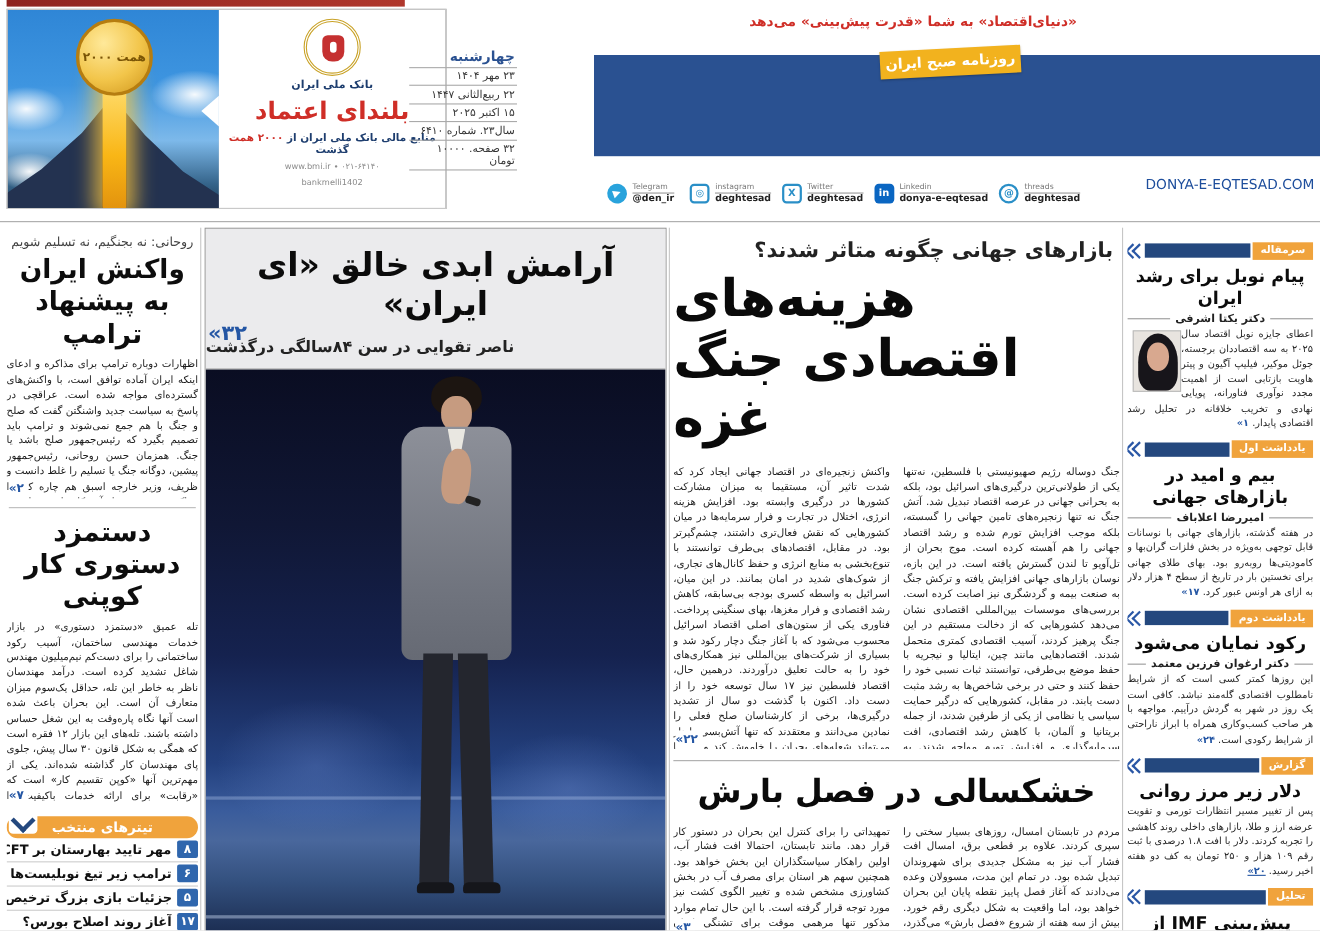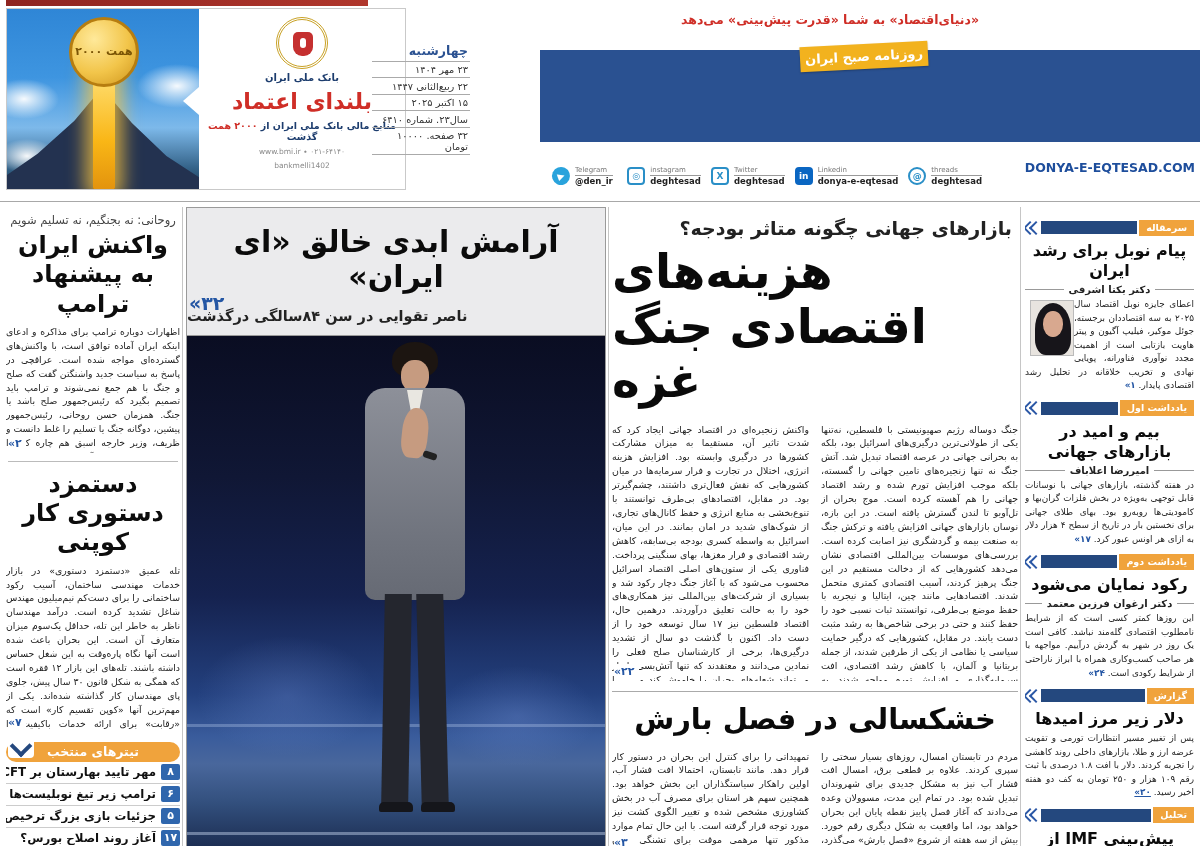--- a/index.html
+++ b/index.html
@@ -36,21 +36,21 @@
   #dates{left:372px;top:40px;width:98px;font-size:9.8px;color:#333;text-align:right;}
   #dates .row{border-top:1px solid #aaa;padding:2.5px 2px 2px 0;}
   #dates .weekday{color:#2a5191;font-weight:bold;font-size:12.5px;border-top:none;padding-bottom:3px;}
   
   #band{left:540px;top:50px;width:660px;height:92px;background:#2a5191;}
   #logo{left:555px;top:34px;width:645px;height:122px;color:#fff;font-size:76px;font-weight:900;
         text-align:center;line-height:118px;letter-spacing:-2px;text-shadow:0 0 1px #fff;z-index:4;}
   #tagline{left:640px;top:12px;width:380px;text-align:center;color:#cf2e27;font-weight:bold;font-size:12.5px;z-index:5;}
   #badge{left:800px;top:44px;width:128px;height:25px;background:#f2b21e;color:#fff;font-weight:bold;font-size:13px;
          text-align:center;line-height:25px;transform:rotate(-3deg);z-index:6;box-shadow:0 1px 2px rgba(0,0,0,.25);}
-  #website{left:985px;top:160px;width:210px;text-align:right;color:#1e4e9c;font-weight:bold;font-size:12.5px;direction:ltr;}
+  #website{left:985px;top:160px;width:210px;text-align:right;color:#1e4e9c;font-weight:normal;font-size:12.5px;direction:ltr;}
   #social{left:552px;top:156px;width:430px;height:40px;display:flex;direction:ltr;gap:10px;}
   .soc{flex:1;display:flex;align-items:center;gap:5px;}
   .soc .icn{width:18px;height:18px;border-radius:50%;background:#29a3dc;color:#fff;font-size:9px;display:flex;align-items:center;justify-content:center;flex:none;}
   .soc .icn.sq{border-radius:4px;}
   .soc .icn.outline{background:#fff;border:2px solid #2a8fc7;color:#2a8fc7;}
   .soc .txt{display:flex;flex-direction:column;min-width:0;}
   .soc .net{font-size:7px;color:#777;border-bottom:1px solid #999;padding-bottom:1px;white-space:nowrap;}
   .soc .hnd{font-size:8.5px;color:#222;font-weight:bold;white-space:nowrap;}
   #header-rule{left:0;top:201px;width:1200px;height:1px;background:#a8a8a8;}
   .vdiv{top:207px;width:1px;height:639px;background:#c6c6c6;}
@@ -255,21 +255,21 @@
       <div class="hands"></div>
       <div class="watch"></div>
       <div class="leg" style="left:196px;transform:skewX(-1deg);"></div>
       <div class="leg" style="left:232px;transform:skewX(1.5deg);"></div>
       <div class="shoe" style="left:192px;"></div>
       <div class="shoe" style="left:234px;"></div>
     </div>
   </div>
 
   <div class="abs" id="centercol">
-    <div id="main-kicker">بازارهای جهانی چگونه متاثر بودجه؟</div>
+    <div id="main-kicker">بازارهای جهانی چگونه متاثر شدند؟</div>
     <div id="main-headline">هزینه‌های اقتصادی جنگ غزه</div>
     <div class="cols">
       <div class="col jtext">
         <span>جنگ دوساله رژیم صهیونیستی با فلسطین، نه‌تنها یکی از طولانی‌ترین درگیری‌های اسرائیل بود، بلکه به بحرانی جهانی در عرصه اقتصاد تبدیل شد. آتش جنگ نه تنها زنجیره‌های تامین جهانی را گسسته، بلکه موجب افزایش تورم شده و رشد اقتصاد جهانی را هم آهسته کرده است. موج بحران از تل‌آویو تا لندن گسترش یافته است. در این بازه، نوسان بازارهای جهانی افزایش یافته و ترکش جنگ به صنعت بیمه و گردشگری نیز اصابت کرده است. بررسی‌های موسسات بین‌المللی اقتصادی نشان می‌دهد کشورهایی که از دخالت مستقیم در این جنگ پرهیز کردند، آسیب اقتصادی کمتری متحمل شدند. اقتصادهایی مانند چین، ایتالیا و نیجریه با حفظ موضع بی‌طرفی، توانستند ثبات نسبی خود را حفظ کنند و حتی در برخی شاخص‌ها به رشد مثبت دست یابند. در مقابل، کشورهایی که درگیر حمایت سیاسی یا نظامی از یکی از طرفین شدند، از جمله بریتانیا و آلمان، با کاهش رشد اقتصادی، افت سرمایه‌گذاری و افزایش تورم مواجه شدند. به عبارتی جنگ، نوعی</span>
       </div>
       <div class="col jtext">
         <span>واکنش زنجیره‌ای در اقتصاد جهانی ایجاد کرد که شدت تاثیر آن، مستقیما به میزان مشارکت کشورها در درگیری وابسته بود. افزایش هزینه انرژی، اختلال در تجارت و فرار سرمایه‌ها در میان کشورهایی که نقش فعال‌تری داشتند، چشم‌گیرتر بود. در مقابل، اقتصادهای بی‌طرف توانستند با تنوع‌بخشی به منابع انرژی و حفظ کانال‌های تجاری، از شوک‌های شدید در امان بمانند. در این میان، اسرائیل به واسطه کسری بودجه بی‌سابقه، کاهش رشد اقتصادی و فرار مغزها، بهای سنگینی پرداخت. فناوری یکی از ستون‌های اصلی اقتصاد اسرائیل محسوب می‌شود که با آغاز جنگ دچار رکود شد و بسیاری از شرکت‌های بین‌المللی نیز همکاری‌های خود را به حالت تعلیق درآوردند. درهمین حال، اقتصاد فلسطین نیز ۱۷ سال توسعه خود را از دست داد. اکنون با گذشت دو سال از تشدید درگیری‌ها، برخی از کارشناسان صلح فعلی را نمادین می‌دانند و معتقدند که تنها آتش‌بسی پایدار می‌تواند شعله‌های بحران را خاموش کند و امیدها را به اقتصاد جهان بازگرداند.</span>
         <span class="pageref">«۲۲</span>
       </div>
     </div>
@@ -333,21 +333,21 @@
         <span class="pageref" style="position:static;">«۲۴</span>
       </div>
     </div>
 
     <div class="sb-sec">
       <div class="sb-labelrow">
         <span class="sb-label">گزارش</span>
         <span class="sb-bar"></span>
         <span class="sb-chev"></span>
       </div>
-      <div class="sb-title">دلار زیر مرز امیدها</div>
+      <div class="sb-title">دلار زیر مرز روانی</div>
       <div class="sb-body jtext">
         <span>پس از تغییر مسیر انتظارات تورمی و تقویت عرضه ارز و طلا، بازارهای داخلی روند کاهشی را تجربه کردند. دلار با افت ۱.۸ درصدی با ثبت رقم ۱۰۹ هزار و ۲۵۰ تومان به کف دو هفته اخیر رسید.</span>
         <span class="pageref" style="position:static;text-decoration:underline;">«۲۰</span>
       </div>
     </div>
 
     <div class="sb-sec">
       <div class="sb-labelrow">
         <span class="sb-label">تحلیل</span>
         <span class="sb-bar"></span>

